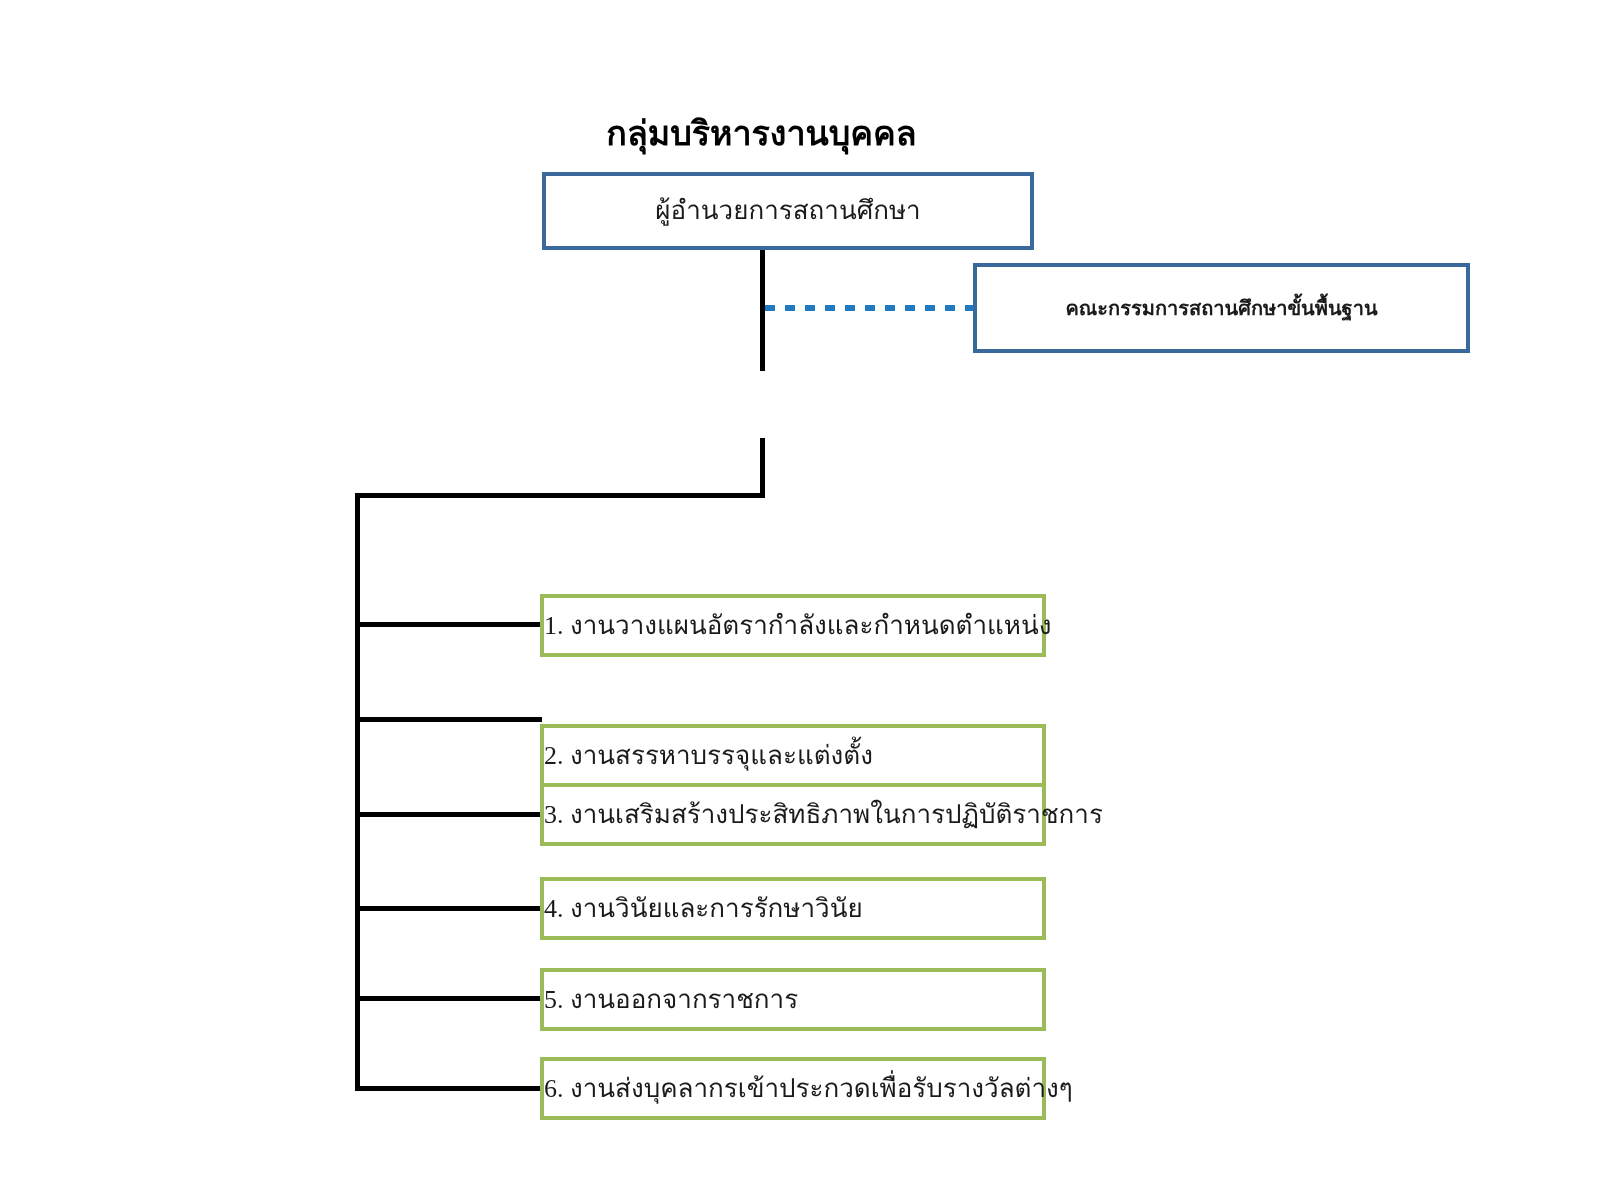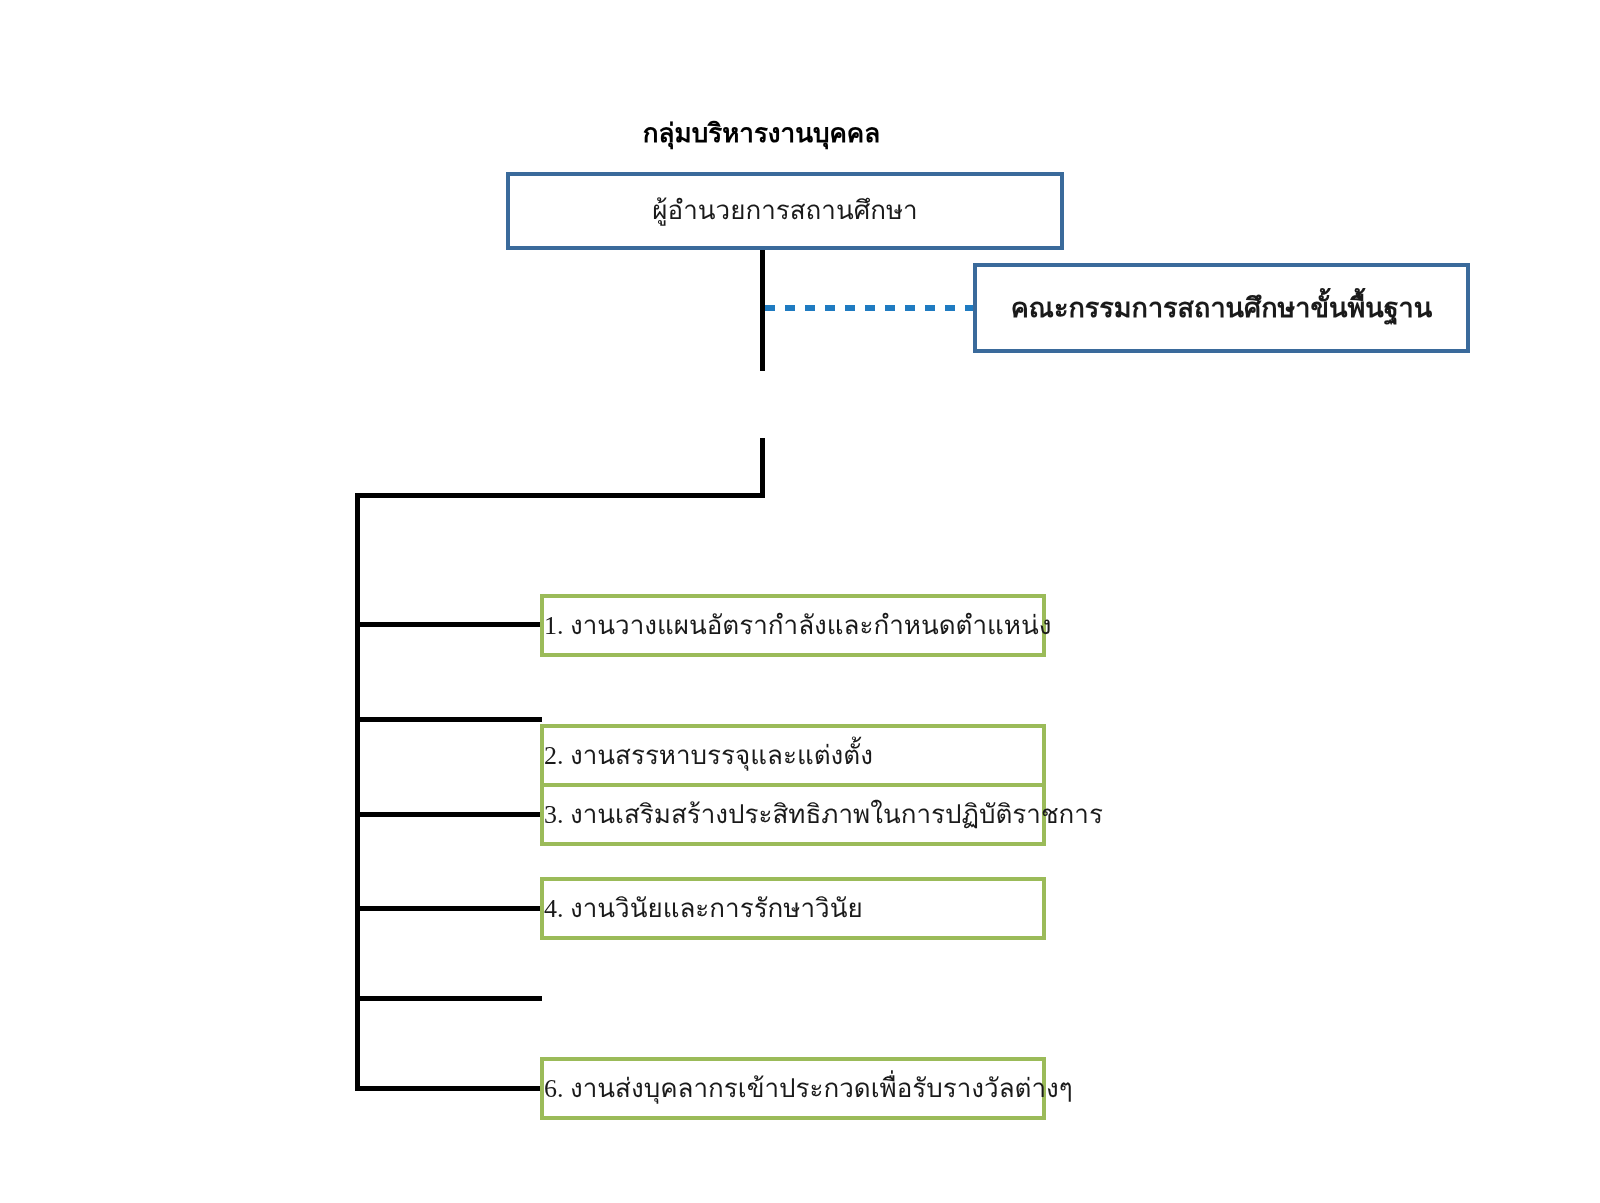--- a/index.html
+++ b/index.html
@@ -19,21 +19,21 @@
 
   
   .chart-title {
     position: absolute;
     left: 530px;
     top: 113px;
     width: 463px;
     text-align: center;
     font-family: "Liberation Sans", "DejaVu Sans", sans-serif;
     font-weight: bold;
-    font-size: 26px;
+    font-size: 34px;
     line-height: 40px;
     color: #000000;
     white-space: nowrap;
   }
 
   
   .node {
     position: absolute;
     box-sizing: border-box;
     background: #ffffff;
@@ -53,25 +53,25 @@
     font-family: "Liberation Serif", "DejaVu Serif", serif;
     font-size: 26px;
     line-height: 32px;
     white-space: nowrap;
   }
   .center .node-text { text-align: center; }
   .left .node-text   { text-align: left; }
   .bold .node-text   {
     font-family: "Liberation Sans", "DejaVu Sans", sans-serif;
     font-weight: bold;
-    font-size: 27px;
+    font-size: 20px;
   }
 
   
-  #node-director  { left: 506px;  top: 172px; width: 558px;  height: 78px;  }
+  #node-director  { left: 542px;  top: 172px; width: 492px;  height: 78px;  }
   #node-board     { left: 973px;  top: 263px; width: 497px;  height: 90px;  }
   #node-head      { left: 530px;  top: 371px; width: 463px;  height: 67px;  }
 
   .sub-node { left: 540px; width: 506px; height: 63px; }
   #node-sub-1 { top: 594px; }
   #node-sub-2 { top: 724px; }
   #node-sub-3 { top: 783px; }
   #node-sub-4 { top: 877px; }
   #node-sub-5 { top: 968px; }
   #node-sub-6 { top: 1057px; }
@@ -153,18 +153,21 @@
   </div>
 
   <div class="node node-green left sub-node" id="node-sub-3">
     <span class="node-text">3. งานเสริมสร้างประสิทธิภาพในการปฏิบัติราชการ</span>
   </div>
 
   <div class="node node-green left sub-node" id="node-sub-4">
     <span class="node-text">4. งานวินัยและการรักษาวินัย</span>
   </div>
 
+  <div class="node node-green left sub-node" id="node-sub-5">
+    <span class="node-text">5. งานออกจากราชการ</span>
+  </div>
 
   <div class="node node-green left sub-node" id="node-sub-6">
     <span class="node-text">6. งานส่งบุคลากรเข้าประกวดเพื่อรับรางวัลต่างๆ</span>
   </div>
 
 </div>
 
 </body></html>

